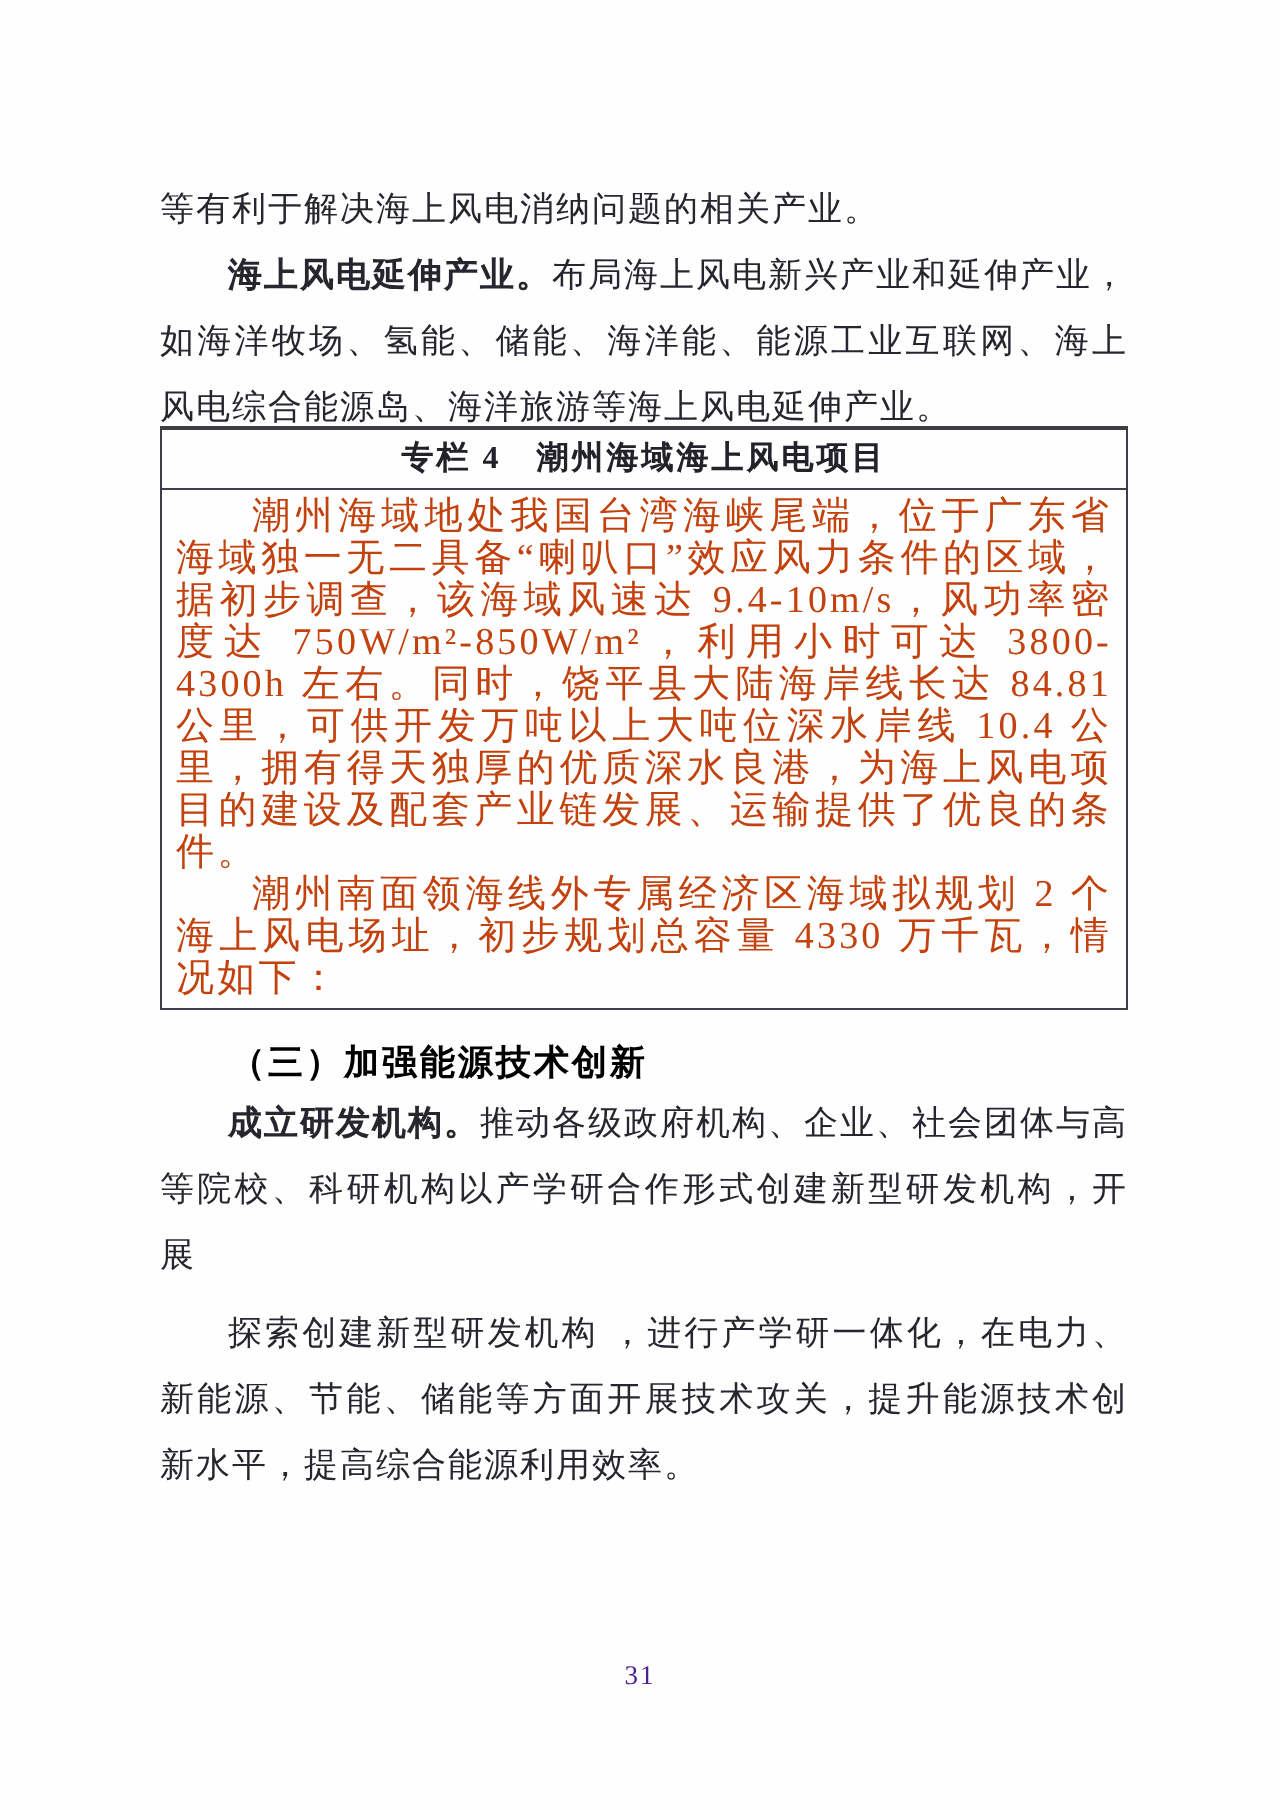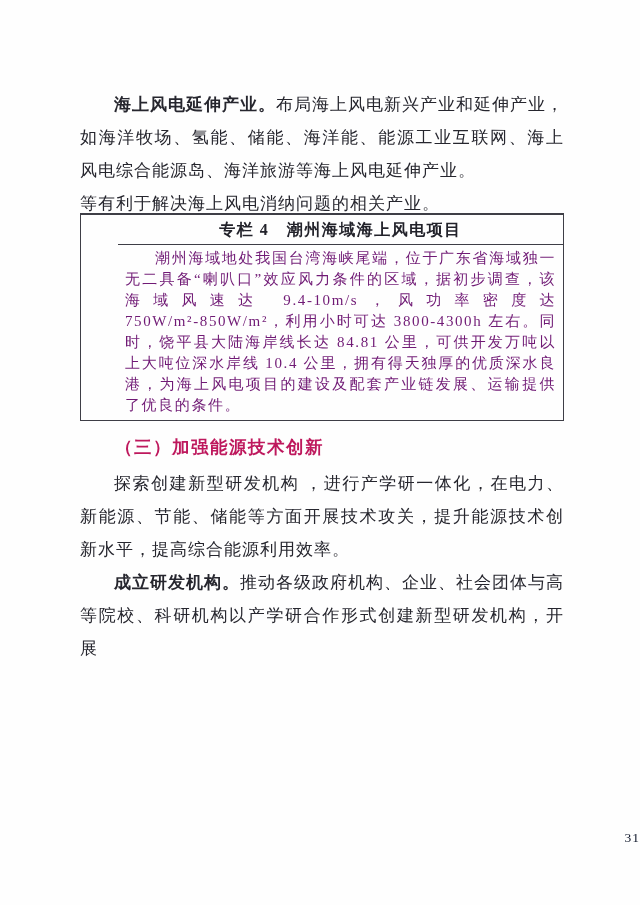--- a/index.html
+++ b/index.html
@@ -24,81 +24,81 @@
     line-height: 33px;
     letter-spacing: 1px;
   }
   .indent { text-indent: 2em; }
   .lead-bold { font-weight: bold; }
 
   .column-box {
     margin-top: -7px;
     border: 1.4px solid #3e3e46;
     border-top-width: 2.6px;
-    padding-left: 37px;
   }
   .column-box-title {
     text-align: center;
     font-weight: bold;
     font-size: 16px;
     line-height: 27px;
     padding: 1px 0;
     letter-spacing: 1.5px;
     border-bottom: 1.4px solid #3e3e46;
     color: #22222a;
   }
   .column-box-body {
     padding: 3px 7px 4px 7px;
-    font-size: 15px;
+    font-size: 19px;
     line-height: 21px;
     letter-spacing: 1.6px;
-    color: #701a75;
+    color: #c2410c;
   }
   .column-box-body p { text-indent: 2em; }
 
   .section-heading {
     margin-top: 13px;
     font-size: 17.5px;
     font-weight: bold;
     line-height: 27px;
     text-indent: 2em;
     letter-spacing: 1.5px;
     text-align: left;
-    color: #be185d;
+    color: #000000;
   }
   .after-heading { margin-top: 6px; }
 
   .page-number {
     position: absolute;
     top: 830px;
     left: 0;
     right: 0;
-    text-align: right;
+    text-align: center;
     font-size: 13.5px;
     letter-spacing: 1px;
-    color: #0f172a;
+    color: #4c1d95;
   }
 </style>
 </head>
 <body>
 
 <div class="page">
 
+  <p class="main-text">等有利于解决海上风电消纳问题的相关产业。</p>
+
   <p class="main-text indent"><span class="lead-bold">海上风电延伸产业。</span><span>布局海上风电新兴产业和延伸产业，如海洋牧场、氢能、储能、海洋能、能源工业互联网、海上风电综合能源岛、海洋旅游等海上风电延伸产业。</span></p>
-
-  <p class="main-text">等有利于解决海上风电消纳问题的相关产业。</p>
 
   <div class="column-box">
     <div class="column-box-title">专栏 4　潮州海域海上风电项目</div>
     <div class="column-box-body">
       <p>潮州海域地处我国台湾海峡尾端，位于广东省海域独一无二具备“喇叭口”效应风力条件的区域，据初步调查，该海域风速达 9.4-10m/s，风功率密度达 750W/m²-850W/m²，利用小时可达 3800-4300h 左右。同时，饶平县大陆海岸线长达 84.81 公里，可供开发万吨以上大吨位深水岸线 10.4 公里，拥有得天独厚的优质深水良港，为海上风电项目的建设及配套产业链发展、运输提供了优良的条件。</p>
+      <p>潮州南面领海线外专属经济区海域拟规划 2 个海上风电场址，初步规划总容量 4330 万千瓦，情况如下：</p>
     </div>
   </div>
 
   <p class="section-heading">（三）加强能源技术创新</p>
 
+  <p class="main-text indent"><span class="lead-bold">成立研发机构。</span><span>推动各级政府机构、企业、社会团体与高等院校、科研机构以产学研合作形式创建新型研发机构，开展</span></p>
+
   <p class="main-text indent after-heading">探索创建新型研发机构 ，进行产学研一体化，在电力、新能源、节能、储能等方面开展技术攻关，提升能源技术创新水平，提高综合能源利用效率。</p>
-
-  <p class="main-text indent"><span class="lead-bold">成立研发机构。</span><span>推动各级政府机构、企业、社会团体与高等院校、科研机构以产学研合作形式创建新型研发机构，开展</span></p>
 
   <div class="page-number">31</div>
 
 </div>
 
 </body></html>

